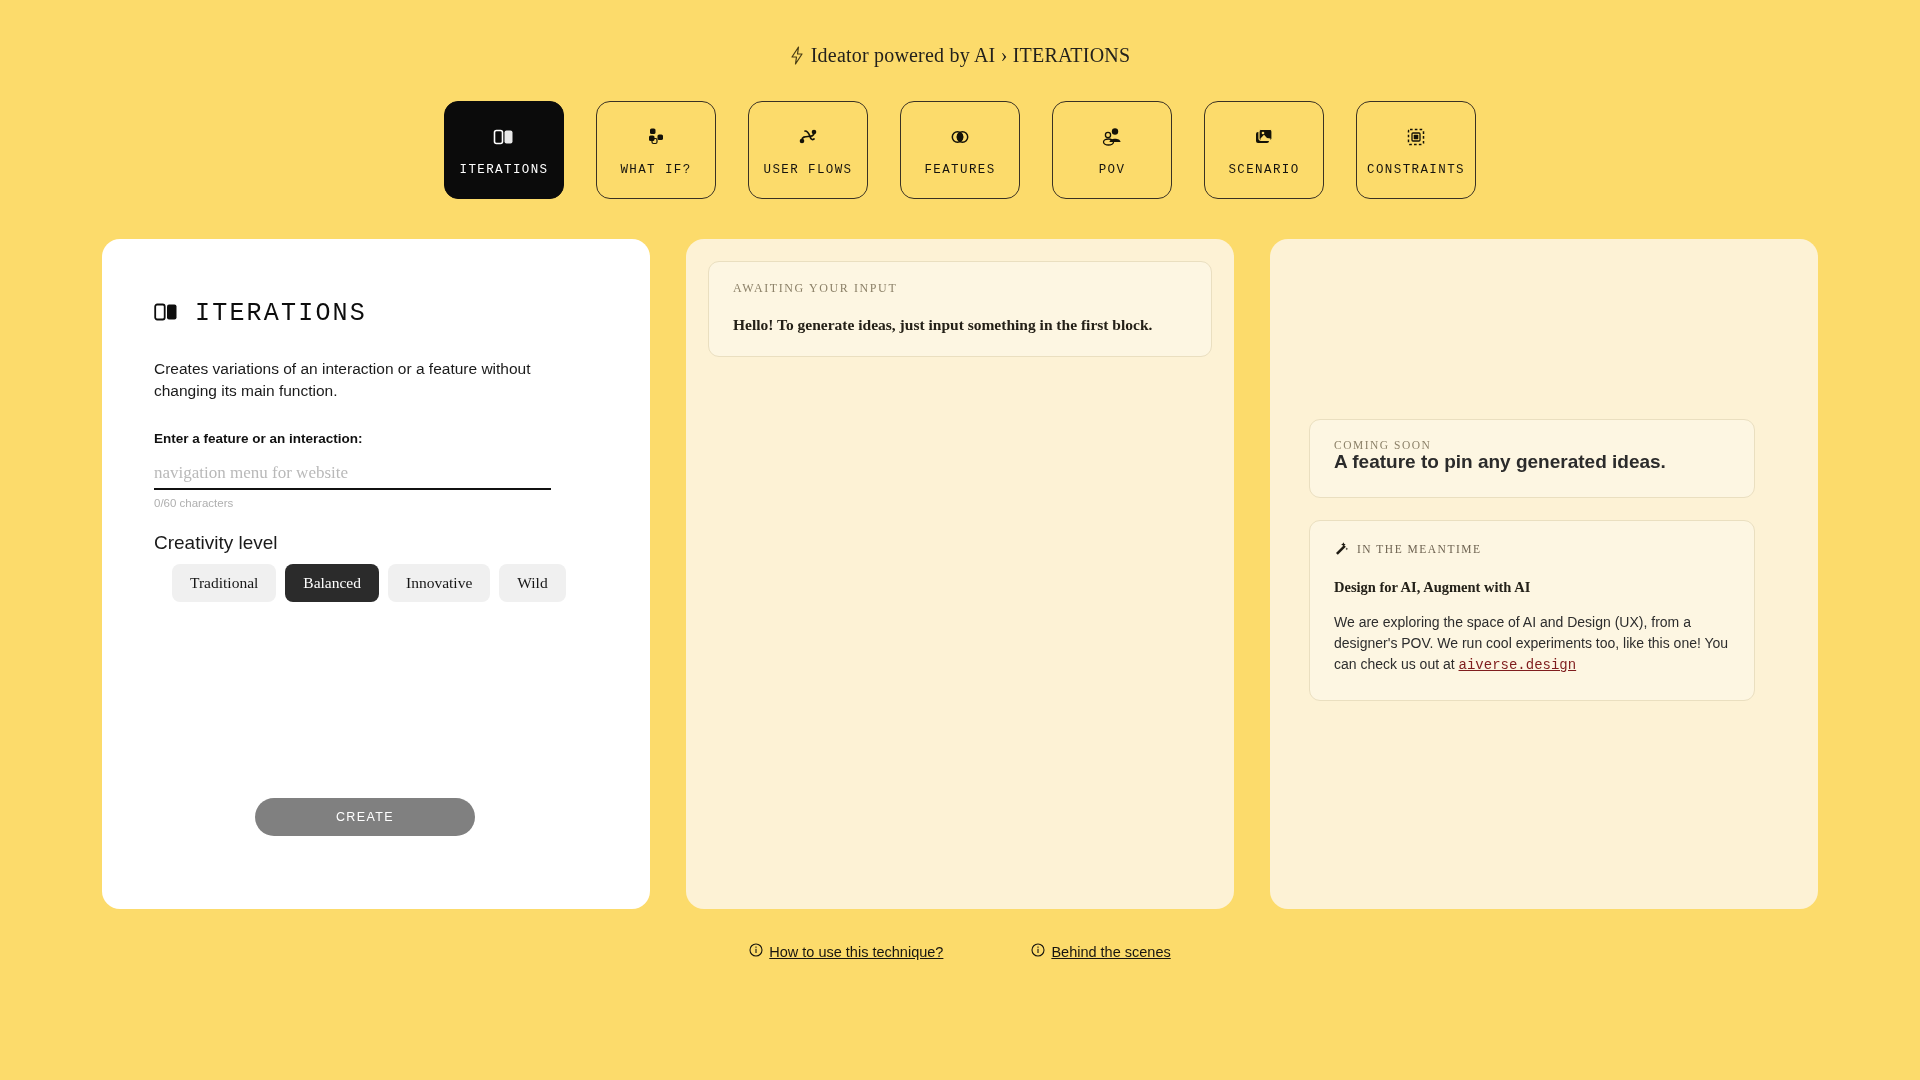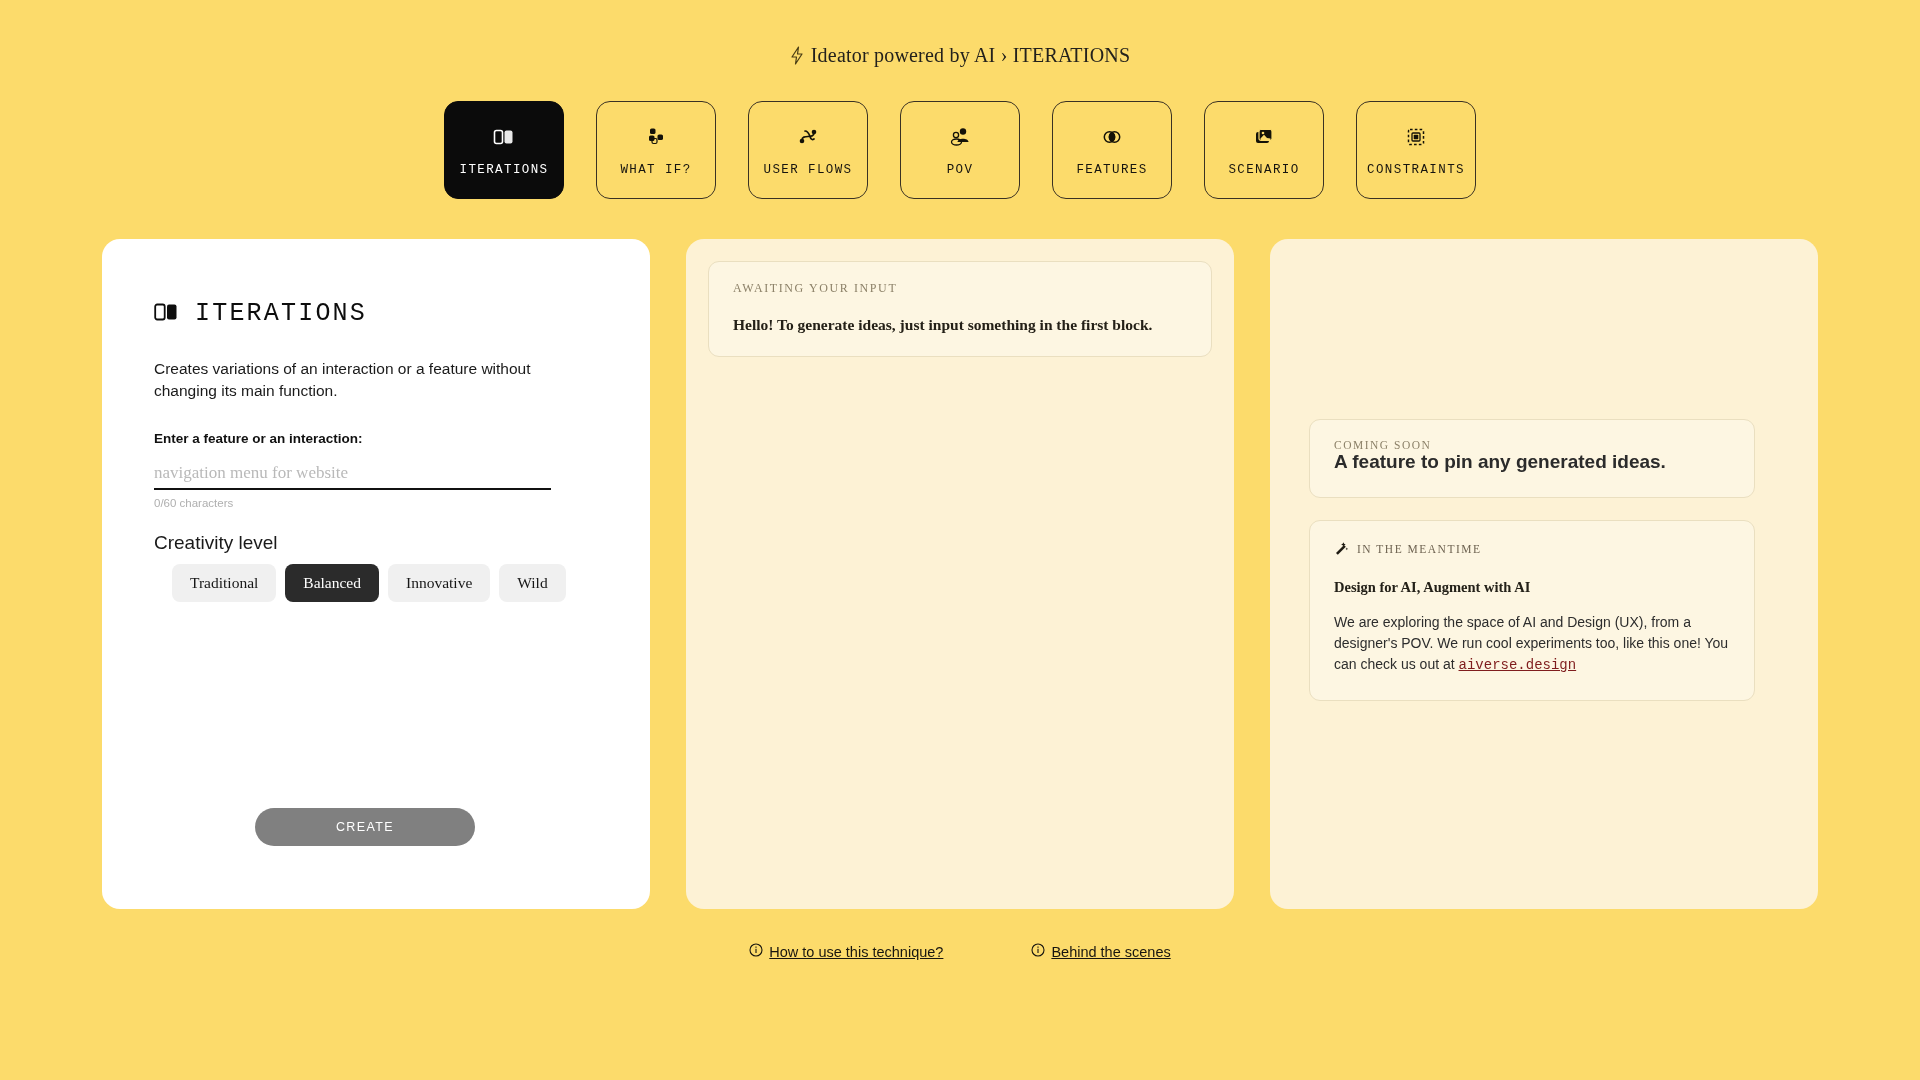--- a/index.html
+++ b/index.html
@@ -86,21 +86,21 @@
   .char-count { margin-top: 7px; font-size: 11.5px; color: #AFAFAF; }
   .creativity-label { margin-top: 23px; font-size: 19px; color: #1A1A1A; }
   .chips { display: flex; gap: 9px; margin-top: 10px; padding-left: 18px; }
   .chip {
     border: none; border-radius: 8px; background: #F0F0F0;
     padding: 10px 18px; cursor: pointer;
     font-family: "Liberation Serif", serif; font-size: 15.5px; color: #161616;
   }
   .chip.selected { background: #2B2B2B; color: #FFFFFF; }
   .create-btn {
-    position: absolute; left: 153px; bottom: 63px;
+    position: absolute; left: 153px; bottom: 73px;
     width: 220px; height: 38px; border: none; border-radius: 19px;
     background: #808080; color: #FFFFFF; cursor: pointer;
     font-size: 12.5px; letter-spacing: 1.4px;
   }
 
   
   .msg-card {
     border: 1px solid #EADFC0; border-radius: 11px;
     background: #FDF6E2; padding: 19px 24px 22px 24px;
     margin: 6px 6px 0 6px;
@@ -206,38 +206,38 @@
           <circle cx="19" cy="6" r="2.3" fill="#141208"></circle>
           <circle cx="7" cy="15" r="2.3" fill="#141208"></circle>
         </svg>
       </span>
       <span class="tab-label">USER FLOWS</span>
     </div>
 
     <div class="tab">
       <span class="tab-icon">
         <svg width="26" height="22" viewBox="0 0 26 22">
+          <circle cx="10.5" cy="11" r="5.2" fill="none" stroke="#141208" stroke-width="1.5"></circle>
+          <circle cx="15.5" cy="11" r="5.2" fill="none" stroke="#141208" stroke-width="1.5"></circle>
+          <path d="M13 6.2 A5.2 5.2 0 0 1 13 15.8 A5.2 5.2 0 0 1 13 6.2 Z" fill="#141208"></path>
+        </svg>
+      </span>
+      <span class="tab-label">FEATURES</span>
+    </div>
+
+    <div class="tab">
+      <span class="tab-icon">
+        <svg width="26" height="22" viewBox="0 0 26 22">
           <circle cx="16" cy="5.5" r="3.2" fill="#141208"></circle>
           <path d="M10.5 16 C10.5 11.5, 21.5 11.5, 21.5 16 Z" fill="#141208"></path>
           <circle cx="9" cy="9" r="2.6" fill="none" stroke="#141208" stroke-width="1.3"></circle>
           <ellipse cx="9.5" cy="16" rx="5" ry="3" fill="none" stroke="#141208" stroke-width="1.3"></ellipse>
         </svg>
       </span>
       <span class="tab-label">POV</span>
-    </div>
-
-    <div class="tab">
-      <span class="tab-icon">
-        <svg width="26" height="22" viewBox="0 0 26 22">
-          <circle cx="10.5" cy="11" r="5.2" fill="none" stroke="#141208" stroke-width="1.5"></circle>
-          <circle cx="15.5" cy="11" r="5.2" fill="none" stroke="#141208" stroke-width="1.5"></circle>
-          <path d="M13 6.2 A5.2 5.2 0 0 1 13 15.8 A5.2 5.2 0 0 1 13 6.2 Z" fill="#141208"></path>
-        </svg>
-      </span>
-      <span class="tab-label">FEATURES</span>
     </div>
 
     <div class="tab">
       <span class="tab-icon">
         <svg width="26" height="22" viewBox="0 0 26 22">
           <rect x="5" y="6" width="13" height="11" rx="2" fill="#141208"></rect>
           <rect x="8" y="3.5" width="13" height="11" rx="2" fill="#141208" stroke="#FCDB6B" stroke-width="1.2"></rect>
           <circle cx="12" cy="7" r="1.3" fill="#FCDB6B"></circle>
           <path d="M9.5 12.5 L13 8.8 L16 12 L19.5 12.5 L19.5 14 L9.5 14 Z" fill="#FCDB6B"></path>
         </svg>

